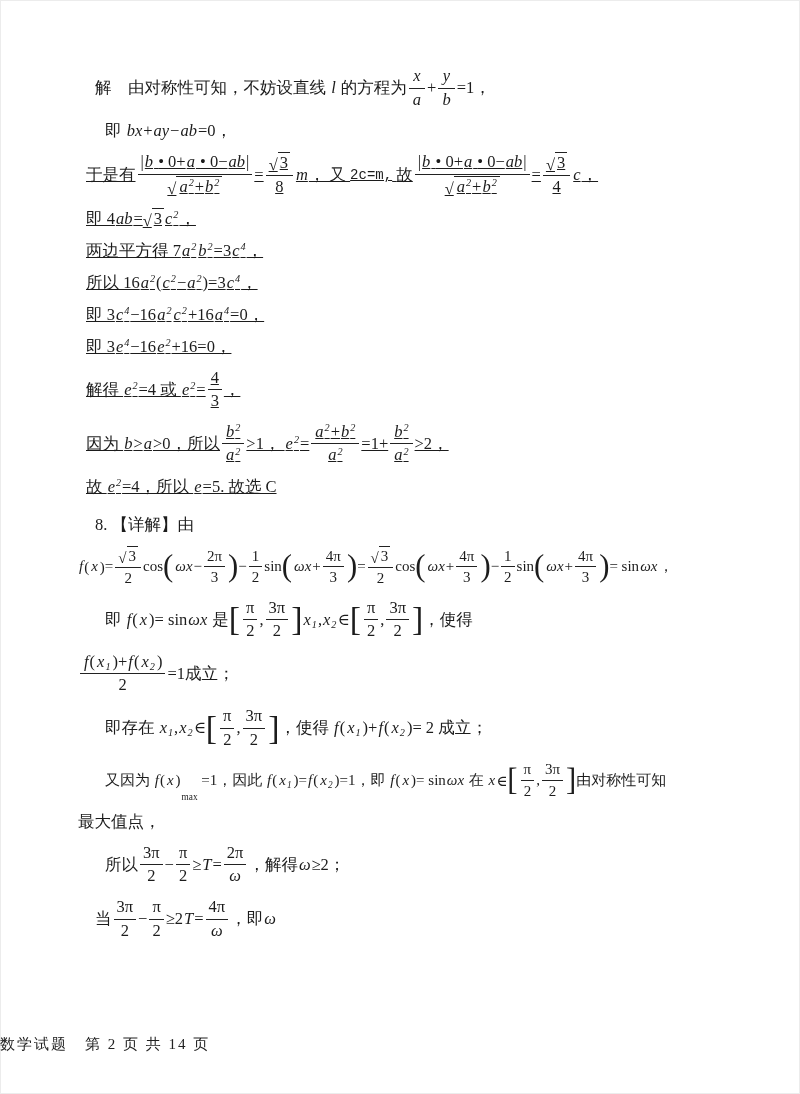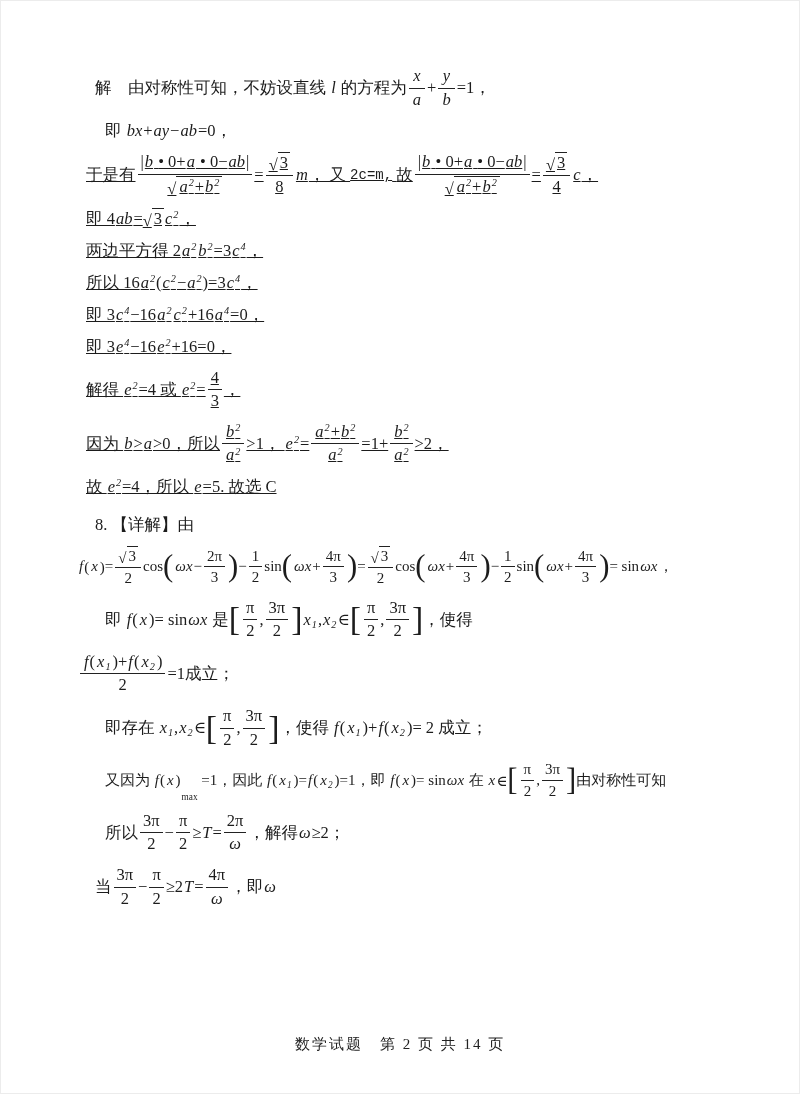--- a/index.html
+++ b/index.html
@@ -28,21 +28,21 @@
   .rs{line-height:1;}
   .rb{border-top:1px solid #222;padding:0 2px;}
   .grp{display:inline-flex;align-items:center;}
   .gbody{display:inline-flex;align-items:center;padding:0 1px;}
   .dlm{line-height:0.95;}
   .grp.tall .dlm{font-size:2.05em;font-weight:400;line-height:0.9;}
   .ssup{font-size:0.62em;vertical-align:0.55em;line-height:0;padding-left:1px;}
   .ssub{font-size:0.62em;vertical-align:-0.3em;line-height:0;padding-left:1px;}
   .line > .ssub{align-self:flex-end;margin-bottom:4px;}
   .footer{
-    position:absolute;left:0;right:0;bottom:40px;text-align:center;
+    position:absolute;left:0;right:0;bottom:40px;
     font-size:15px;color:#222;letter-spacing:2px;
   }
 </style>
 </head>
 <body>
 
 <div class="page">
   <div id="math-content">
       <div class="line ind2">
         <span class="tx">解　由对称性可知，不妨设直线 </span>
@@ -148,21 +148,21 @@
         <span class="vi">ab</span>
         <span class="tx">=</span>
         <span class="sqrt">
           <span class="rs">√</span>
           <span class="rb"><span class="tx">3</span></span>
         </span>
         <span class="vi">c<span class="ssup">2</span></span>
         <span class="tx">，</span>
       </div>
       <div class="line ind1">
-        <span class="tx">两边平方得 2</span>
+        <span class="tx">两边平方得 7</span>
         <span class="vi">a<span class="ssup">2</span></span>
         <span class="vi">b<span class="ssup">2</span></span>
         <span class="tx">=3</span>
         <span class="vi">c<span class="ssup">4</span></span>
         <span class="tx">，</span>
       </div>
       <div class="line ind1">
         <span class="tx">所以 16</span>
         <span class="vi">a<span class="ssup">2</span></span>
         <span class="tx">(</span>
@@ -579,20 +579,23 @@
               </span>
               <span class="den">
                 <span class="tx">2</span>
               </span>
             </span>
           </span>
           <span class="dlm">]</span>
         </span>
         <span class="tx">由对称性可知</span>
       </div>
+      <div class="line ind0">
+        <span class="tx">最大值点，</span>
+      </div>
       <div class="line ind3">
         <span class="tx">所以</span>
         <span class="frac">
           <span class="num">
             <span class="tx">3π</span>
           </span>
           <span class="den">
             <span class="tx">2</span>
           </span>
         </span>

